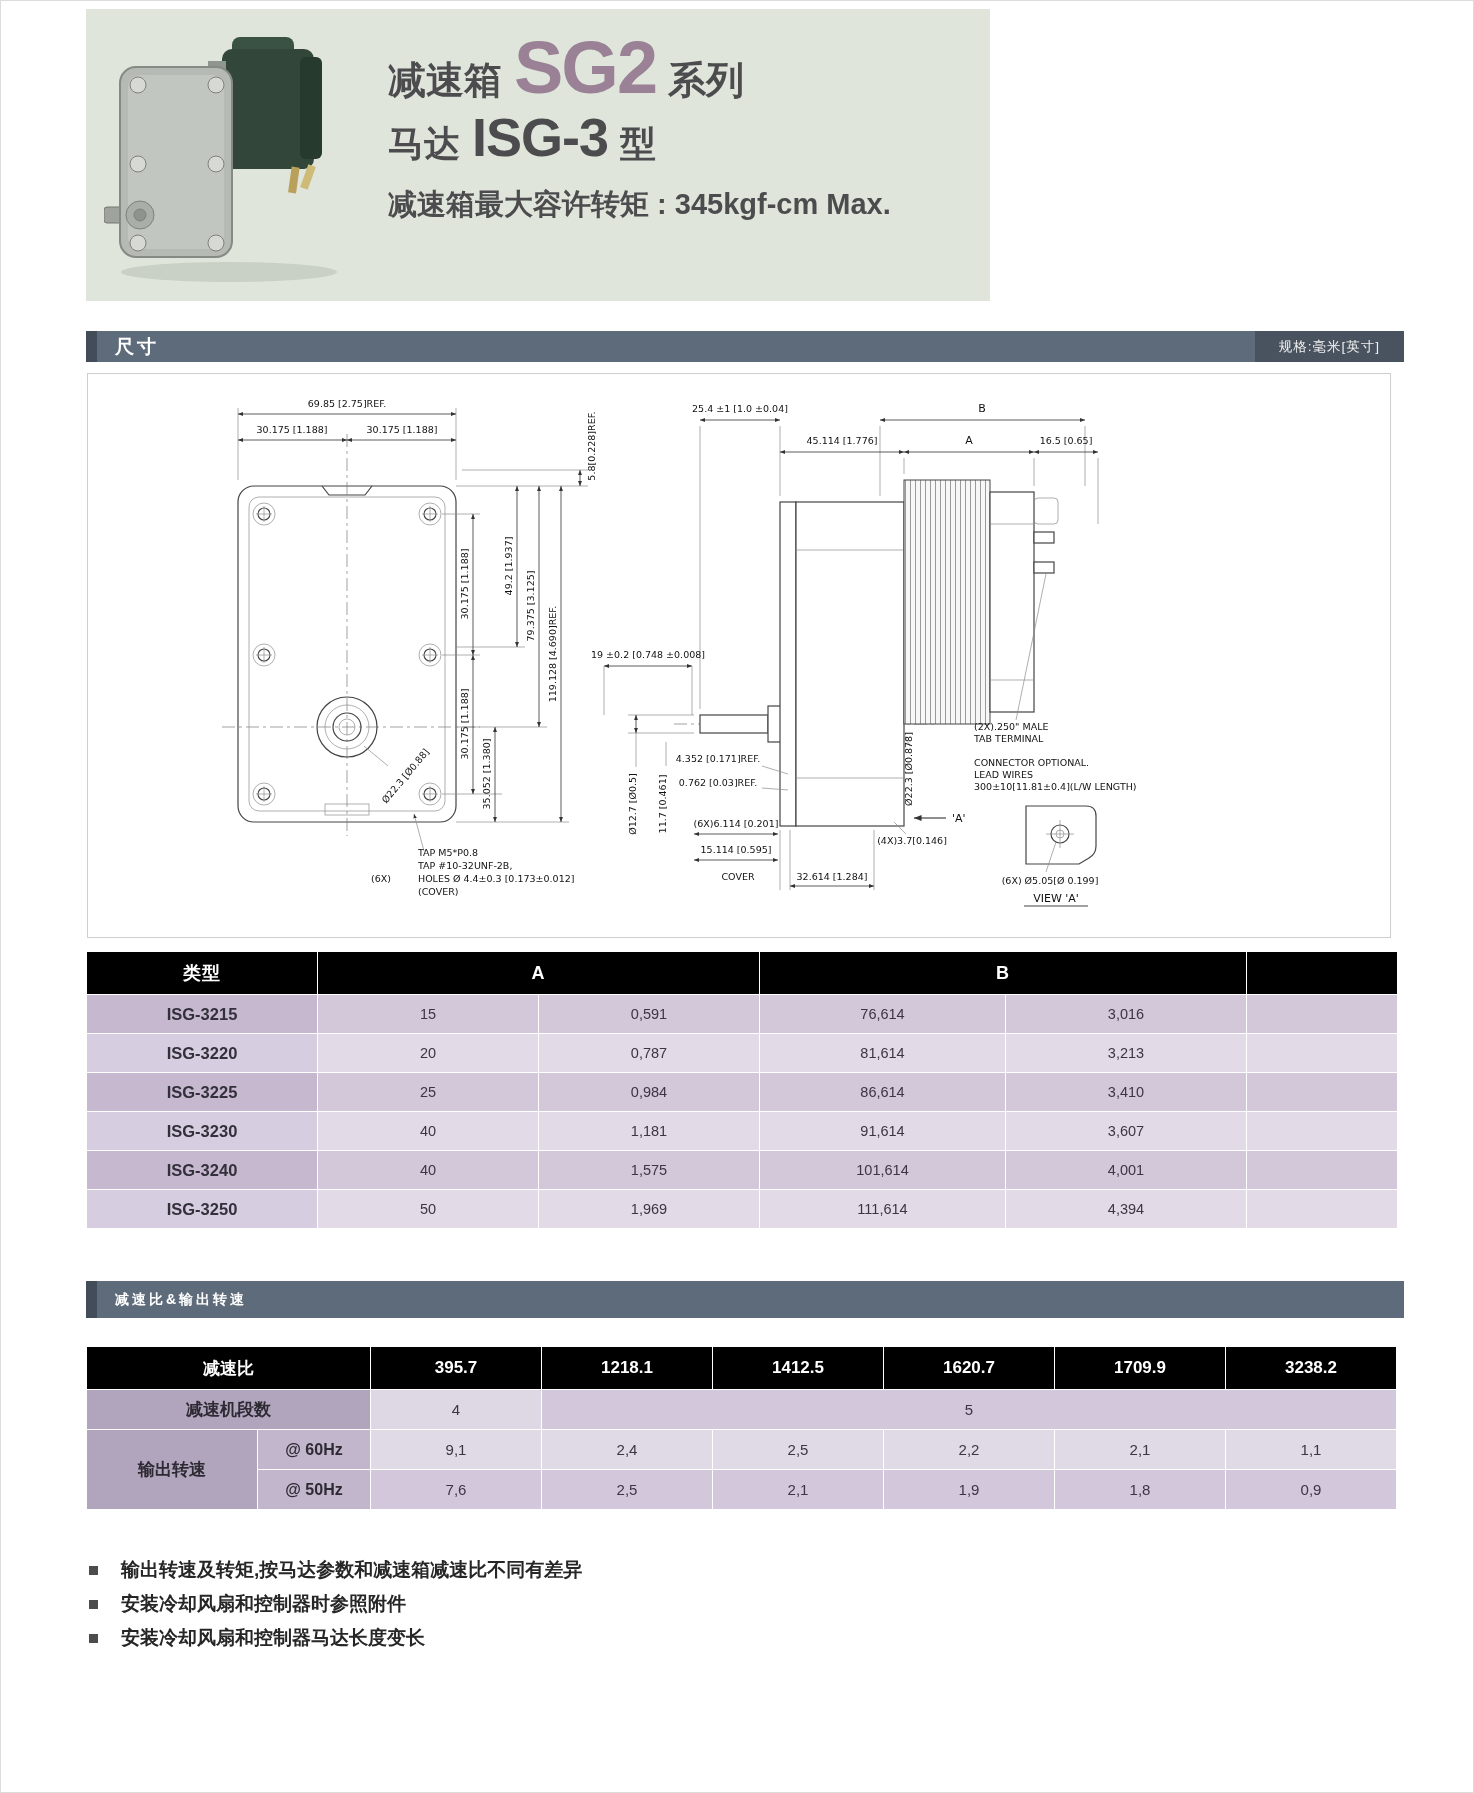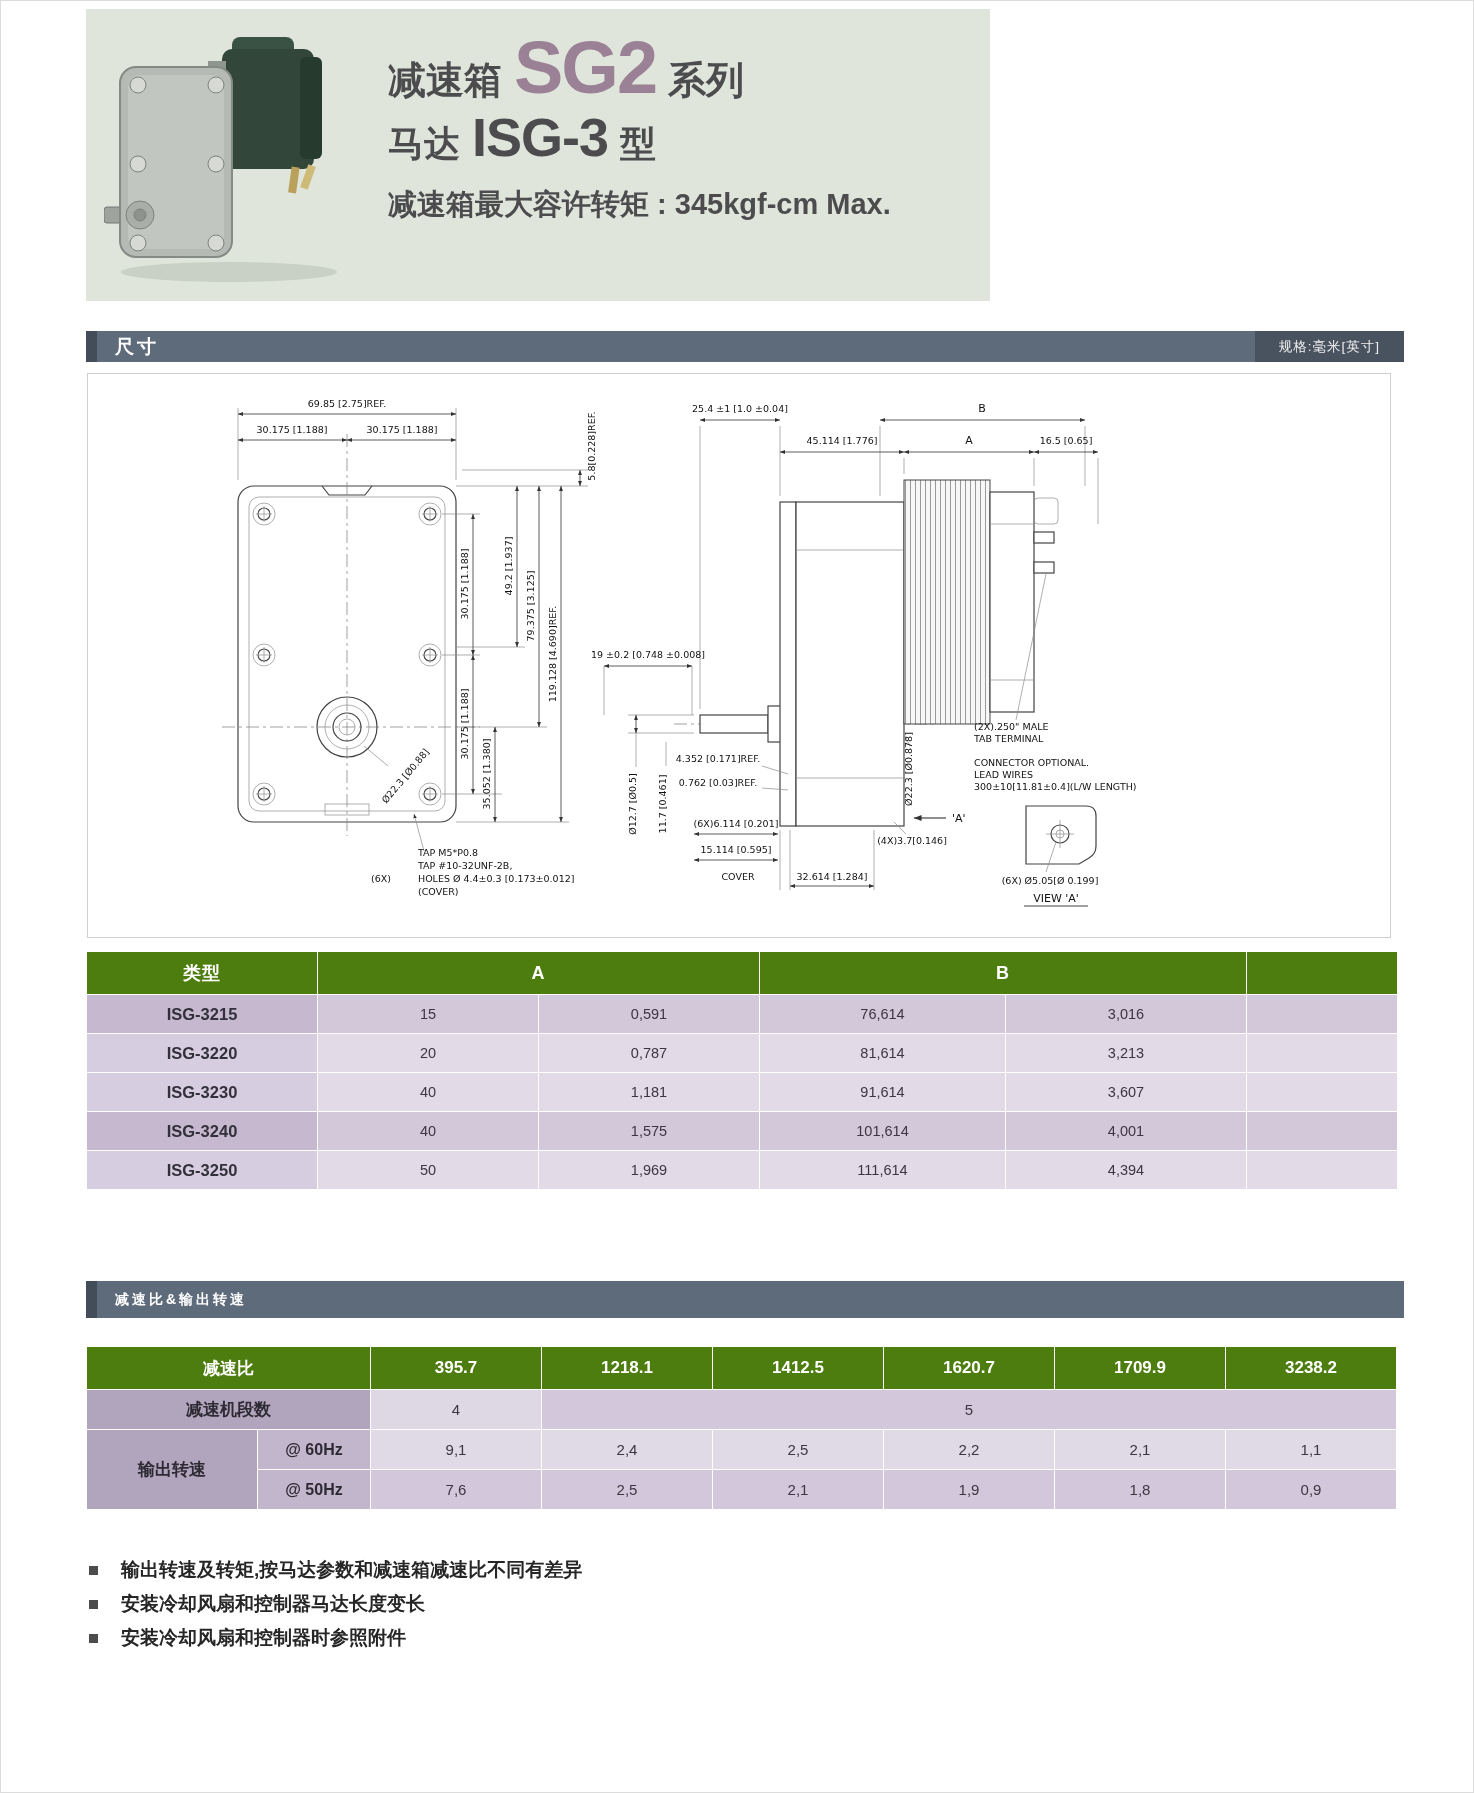--- a/index.html
+++ b/index.html
@@ -40,21 +40,21 @@
   .cl{stroke:#7a7a7a;stroke-width:.7;fill:none;stroke-dasharray:13 4 3 4;}
   .dimln{stroke:#333;stroke-width:.8;fill:none;marker-start:url(#arr);marker-end:url(#arr);}
   text.dim{font-size:11px;fill:#111;}
   text.dims{font-size:9.5px;fill:#111;}
   .mid{text-anchor:middle;}
 
   
   table{position:absolute;left:85px;border-collapse:separate;border-spacing:1px;background:#fff;table-layout:fixed;}
   .t1{top:950px;width:1305px;}
   .t2{top:1345px;width:1305px;}
-  th{background:#4d7c0f;color:#fff;font-weight:700;margin-top:48px;}
+  th{background:#000000;color:#fff;font-weight:700;margin-top:48px;}
   .t1 th{height:40px;font-size:18px;letter-spacing:1px;}
   .t2 th{height:40px;font-size:17px;}
   td{text-align:center;font-size:14.5px;color:#3c3542;}
   .t1 td{height:36px;}
   .t2 td{height:37px;font-size:15px;}
   td.model{font-weight:700;font-size:16.5px;color:#32303a;}
   .rA td{background:#d3c7da;}
   .rB td{background:#e2dbe7;}
   .rA td.model{background:#c6b8cf;}
   .rB td.model{background:#d7cde0;}
@@ -314,20 +314,28 @@
       <td></td>
     </tr>
     <tr class="rB">
       <td class="model">ISG-3220</td>
       <td>20</td>
       <td>0,787</td>
       <td>81,614</td>
       <td>3,213</td>
       <td></td>
     </tr>
+    <tr class="rA">
+      <td class="model">ISG-3225</td>
+      <td>25</td>
+      <td>0,984</td>
+      <td>86,614</td>
+      <td>3,410</td>
+      <td></td>
+    </tr>
     <tr class="rB">
       <td class="model">ISG-3230</td>
       <td>40</td>
       <td>1,181</td>
       <td>91,614</td>
       <td>3,607</td>
       <td></td>
     </tr>
     <tr class="rA">
       <td class="model">ISG-3240</td>
@@ -401,21 +409,21 @@
   </tbody>
     </table>
 
   <div class="notes">
     <div class="note">
       <span class="sq"></span>
       <span>输出转速及转矩,按马达参数和减速箱减速比不同有差异</span>
     </div>
     <div class="note">
       <span class="sq"></span>
-      <span>安装冷却风扇和控制器马达长度变长</span>
+      <span>安装冷却风扇和控制器时参照附件</span>
     </div>
     <div class="note">
       <span class="sq"></span>
-      <span>安装冷却风扇和控制器时参照附件</span>
+      <span>安装冷却风扇和控制器马达长度变长</span>
     </div>
   </div>
 
 </div>
 
 </body></html>

